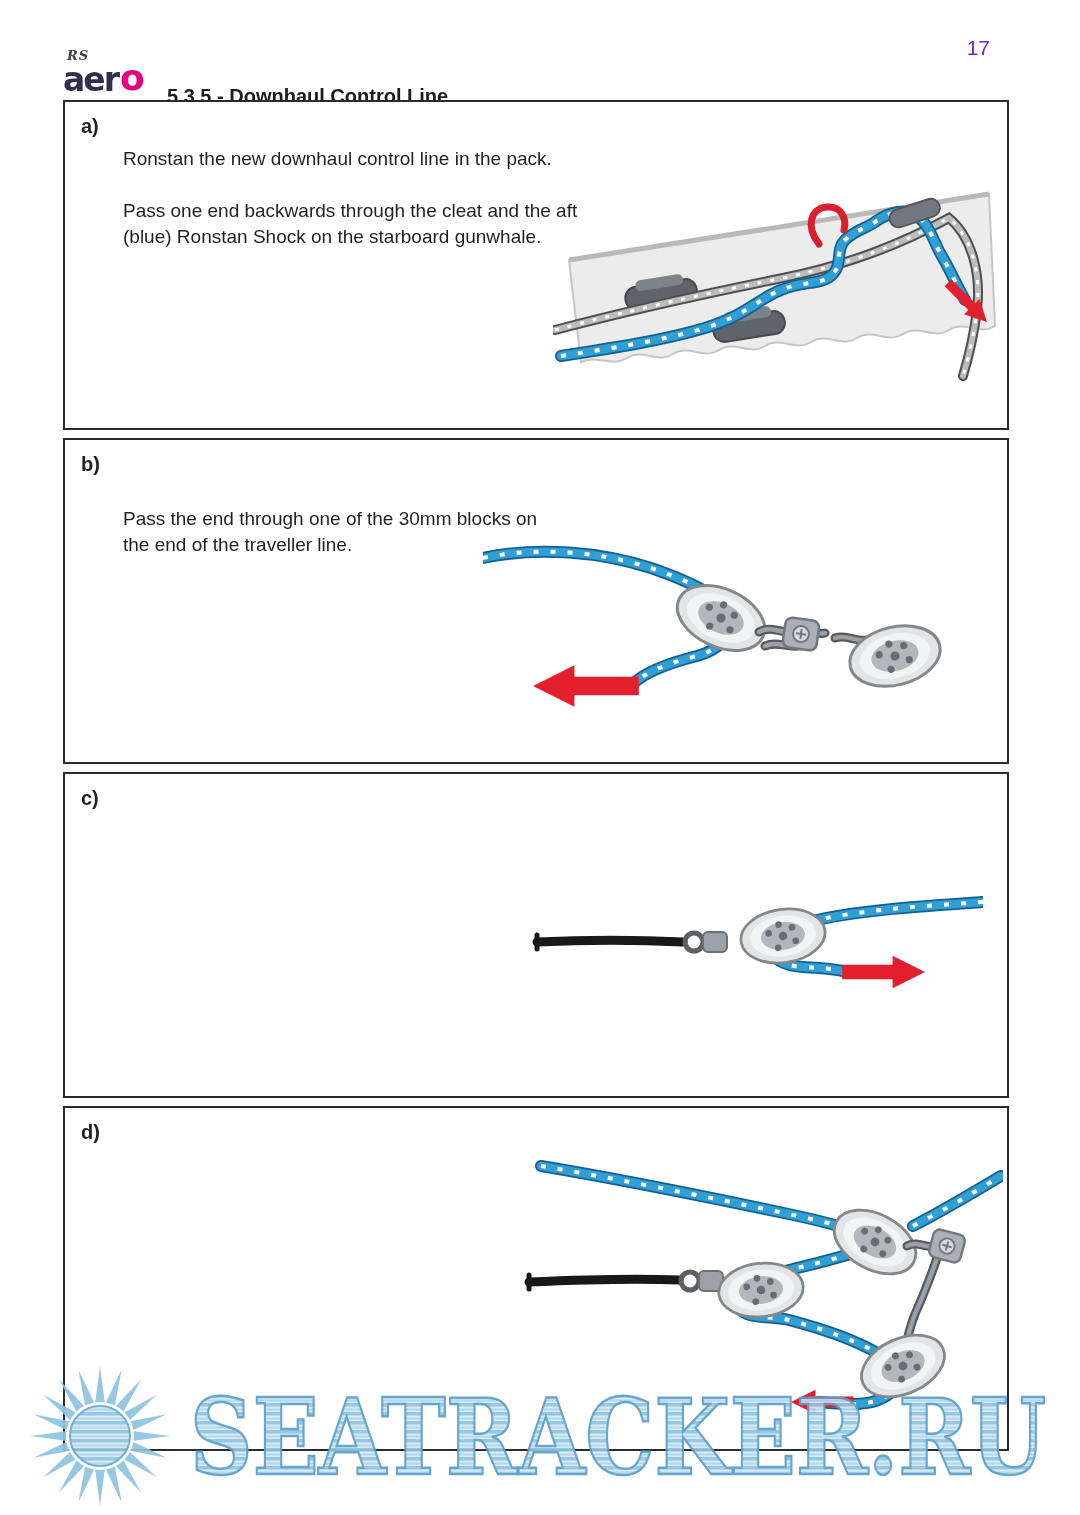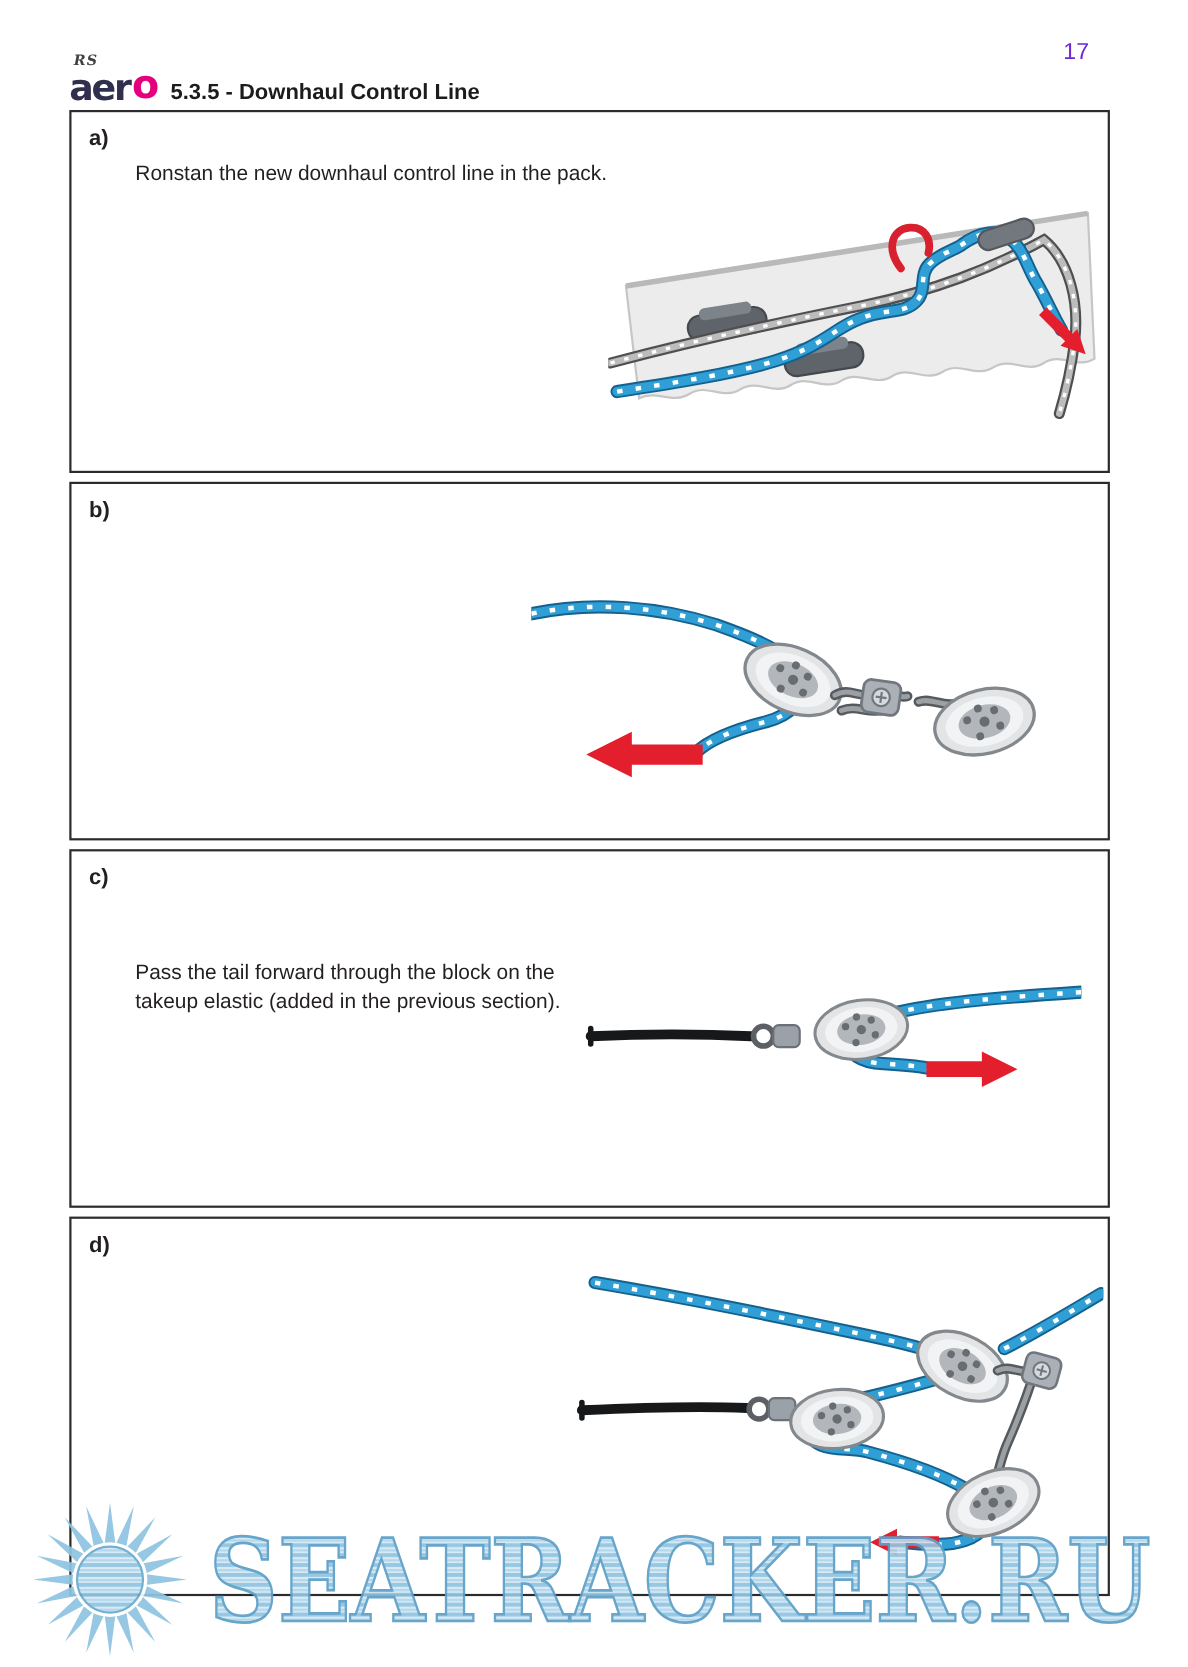--- a/index.html
+++ b/index.html
@@ -10,21 +10,21 @@
 
   .logo{position:absolute;left:63px;top:50px;width:100px;height:50px}
   .logo-rs{position:absolute;left:4px;top:-2px;font-family:"DejaVu Serif",serif;font-style:italic;
            font-weight:bold;font-size:13px;color:#404040;letter-spacing:1px}
   .logo-word{position:absolute;left:0;top:10px;display:flex;align-items:flex-end}
   .logo-aero{font-family:"DejaVu Sans",sans-serif;font-weight:bold;font-size:33px;color:#30304e;
              letter-spacing:-2px;line-height:1}
   .logo-o{font-family:"DejaVu Sans",sans-serif;font-weight:bold;font-size:36px;color:#e5017d;
           line-height:1;margin-left:2px}
 
-  .heading{position:absolute;left:155px;top:73px;font-size:20px;font-weight:bold;color:#1c1c1c;margin:0}
+  .heading{position:absolute;left:155px;top:73px;font-size:20px;font-weight:bold;color:#1c1c1c;margin:12px}
 
   .panel{position:absolute;left:63px;width:942px;border:2px solid #2b2b2b;background:#fff}
   .panel-a{top:100px;height:326px}
   .panel-b{top:438px;height:322px}
   .panel-c{top:772px;height:322px}
   .panel-d{top:1106px;height:341px}
   .panel-label{position:absolute;left:16px;top:13px;font-size:20px;font-weight:bold}
   .panel-text{position:absolute;font-size:19px;line-height:26px;margin:0;color:#231f20}
   .text-a1{left:58px;top:44px;width:560px}
   .text-a2{left:58px;top:96px;width:480px}
@@ -87,20 +87,21 @@
     <span class="logo-aero">aer</span>
     <span class="logo-o">o</span>
   </span>
 </div>
 
 <h1 class="heading">5.3.5 - Downhaul Control Line</h1>
 
 <section class="panel panel-a">
   <div class="panel-label">a)</div>
   <p class="panel-text text-a1">Ronstan the new downhaul control line in the pack.</p>
+  <p class="panel-text text-a2">Pass one end backwards through the cleat and the aft (blue) Ronstan Shock on the starboard gunwhale.</p>
 
   <svg class="illus illus-a" viewBox="0 0 450 240">
     <path d="M16,80 L436,14 L442,146 C426,156 412,140 396,150 C380,160 366,144 350,154 C334,164 320,148 304,158 C288,168 274,152 258,162 C242,172 228,156 212,166 C196,176 182,160 166,170 C150,180 136,164 120,174 C104,184 90,168 74,178 C58,188 44,174 28,182 Z" fill="#ececec" stroke="#c6c6c6" stroke-width="2"></path>
     <path d="M16,80 L436,14" stroke="#b9b9b9" stroke-width="5" fill="none"></path>
     <g transform="rotate(-9 108 114)">
       <rect x="72" y="103" width="72" height="23" rx="11" fill="#5f646a" stroke="#45494e" stroke-width="2"></rect>
       <rect x="84" y="97" width="48" height="11" rx="5" fill="#7d838b"></rect>
     </g>
     <g transform="rotate(-9 196 146)">
       <rect x="160" y="135" width="72" height="23" rx="11" fill="#5f646a" stroke="#45494e" stroke-width="2"></rect>
@@ -121,20 +122,21 @@
     <path d="M266,64 C252,46 258,28 274,27 C288,26 294,38 291,50" fill="none" stroke="#d8202e" stroke-width="7" stroke-linecap="round"></path>
     <g transform="rotate(-18 362 34)">
       <rect x="336" y="24" width="52" height="18" rx="9" fill="#73787e" stroke="#54585d" stroke-width="2"></rect>
     </g>
     <use href="#arrowL" transform="translate(434,142) rotate(225) scale(0.6)"></use>
   </svg>
 </section>
 
 <section class="panel panel-b">
   <div class="panel-label">b)</div>
+  <p class="panel-text text-b1">Pass the end through one of the 30mm blocks on the end of the traveller line.</p>
 
   <svg class="illus illus-b" viewBox="0 0 520 200">
     <g>
       <path id="b-brope" d="M0,22 C56,10 118,16 168,32 C208,46 240,60 246,82 C250,100 236,114 214,120 C186,127 162,136 150,148" fill="none"></path>
       <use href="#b-brope" class="rope-out"></use>
         <use href="#b-brope" class="rope-mid"></use>
         <use href="#b-brope" class="rope-fleck"></use>
     </g>
     <use href="#blk" transform="translate(238,82) rotate(24)"></use>
     <g>
@@ -149,21 +151,20 @@
         <use href="#b-knot3" class="knot-mid"></use>
     </g>
     <use href="#clampdef" transform="translate(318,98) rotate(8)"></use>
     <use href="#blk" transform="translate(412,120) rotate(-14)"></use>
     <use href="#arrowL" transform="translate(50,150) scale(1.15)"></use>
   </svg>
 </section>
 
 <section class="panel panel-c">
   <div class="panel-label">c)</div>
-  <p class="panel-text text-c1">Pass the tail forward through the block on the takeup elastic (added in the previous section).</p>
 
   <svg class="illus illus-c" viewBox="0 0 452 135">
     <g>
       <path d="M6,62 C50,60 110,60 152,62" stroke="#17181a" stroke-width="9" fill="none" stroke-linecap="round"></path>
       <path d="M6,55 L6,69" stroke="#17181a" stroke-width="5" stroke-linecap="round"></path>
     </g>
     <g>
       <circle cx="163" cy="62" r="9" fill="none" stroke="#5c6065" stroke-width="5"></circle>
       <rect x="172" y="52" width="24" height="20" rx="5" fill="#9aa1a8" stroke="#6b7178" stroke-width="2"></rect>
     </g>

